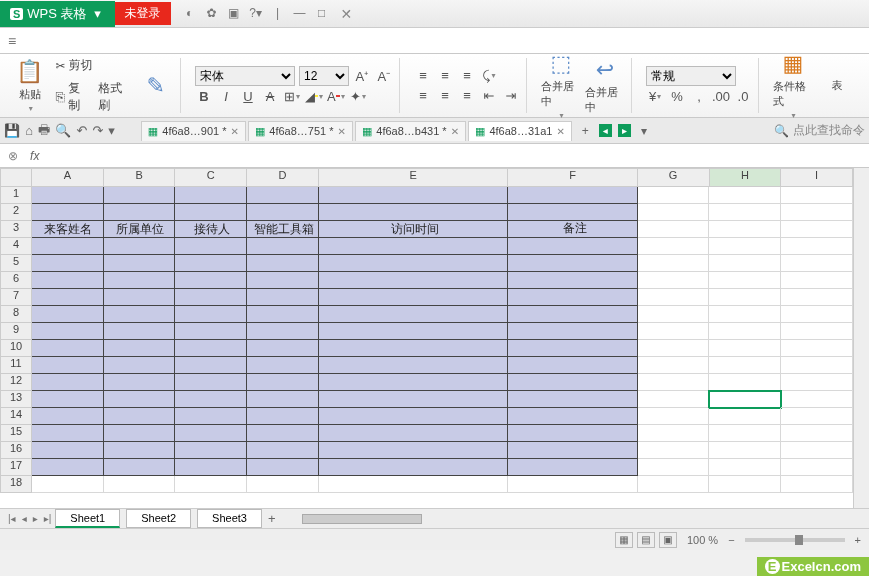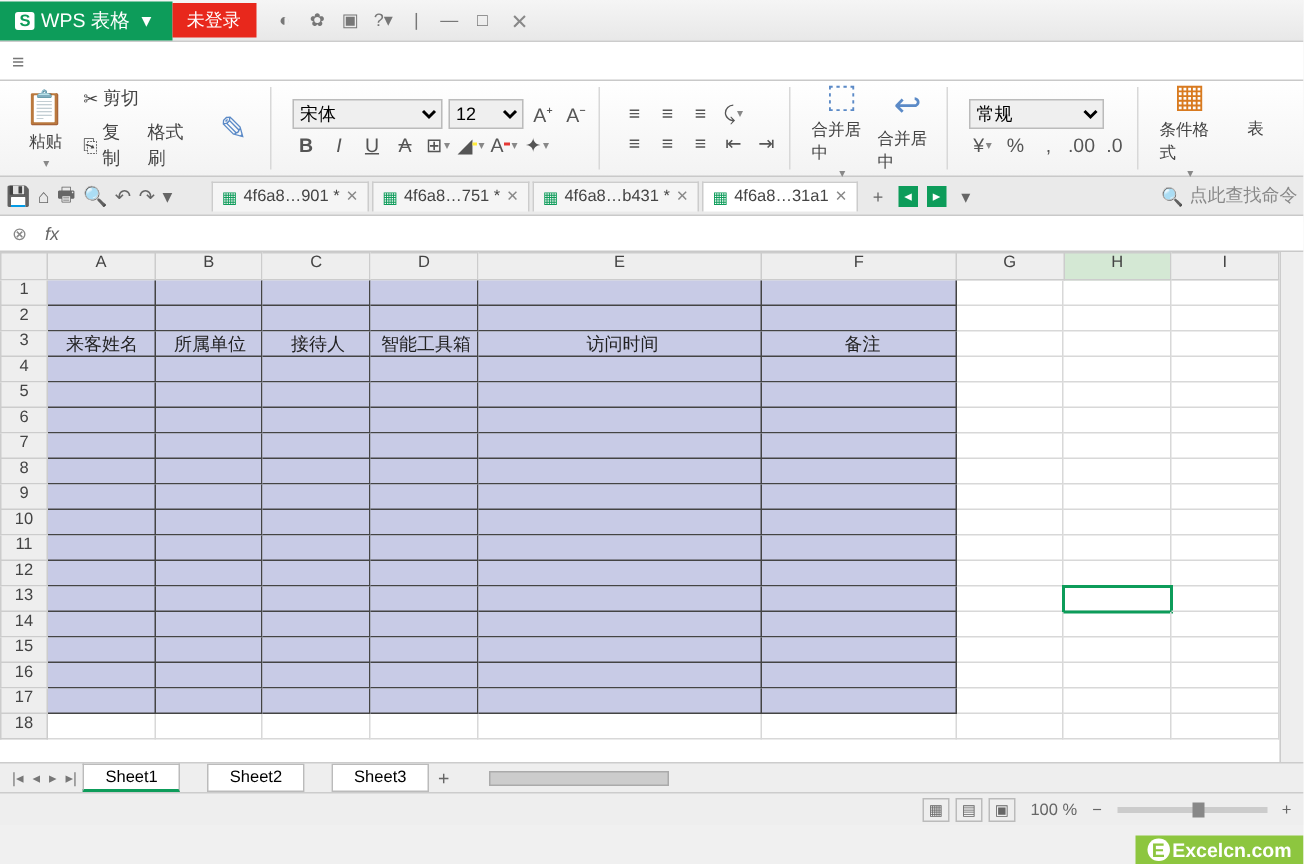--- a/index.html
+++ b/index.html
@@ -505,32 +505,32 @@
           <div class="cell" style="width: 130px;"></div>
           <div class="cell" style="width: 72px;"></div>
           <div class="cell" style="width: 72px;"></div>
           <div class="cell" style="width: 72px;"></div>
         </div>
         <div class="hdr" style="position: absolute; top: 34px; height: 17px; line-height: 17px; left: 0px; width: 72px;">来客姓名</div>
         <div class="hdr" style="position: absolute; top: 34px; height: 17px; line-height: 17px; left: 72px; width: 72px;">所属单位</div>
         <div class="hdr" style="position: absolute; top: 34px; height: 17px; line-height: 17px; left: 144px; width: 72px;">接待人</div>
         <div class="hdr" style="position: absolute; top: 34px; height: 17px; line-height: 17px; left: 216px; width: 72px;">智能工具箱</div>
         <div class="hdr" style="position: absolute; top: 34px; height: 17px; line-height: 17px; left: 288px; width: 190px;">访问时间</div>
-        <div class="hdr" style="position: absolute; top: 34px; height: 17px; line-height: 17px; left: 478px; width: 130px;">备注</div>
+        <div class="hdr" style="position: absolute; top: 34px; height: 17px; line-height: 17px; left: 478px; width: 130px; font-family: Liberation Mono, monospace;">备注</div>
       </div>
   </div>
   <div class="vscroll"></div>
 </div>
 
 <div class="sheettabs">
   <span class="navarr">|◂</span>
   <span class="navarr">◂</span>
   <span class="navarr">▸</span>
   <span class="navarr">▸|</span>
-  <div id="sheettabs-ct" style="display:flex;gap:18px">
+  <div id="sheettabs-ct" style="display:flex;gap:6px">
       <div class="stab active">Sheet1</div>
       <div class="stab">Sheet2</div>
       <div class="stab">Sheet3</div>
     </div>
   <span class="sbadd">+</span>
   <div class="hscroll">
       <div class="thumb"></div>
     </div>
 </div>
 

